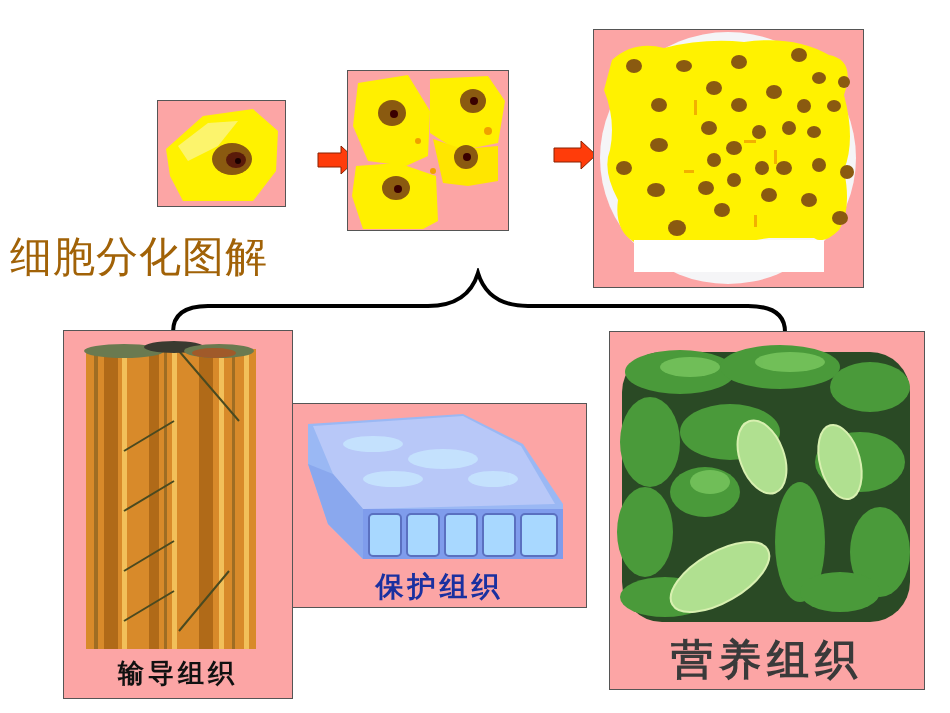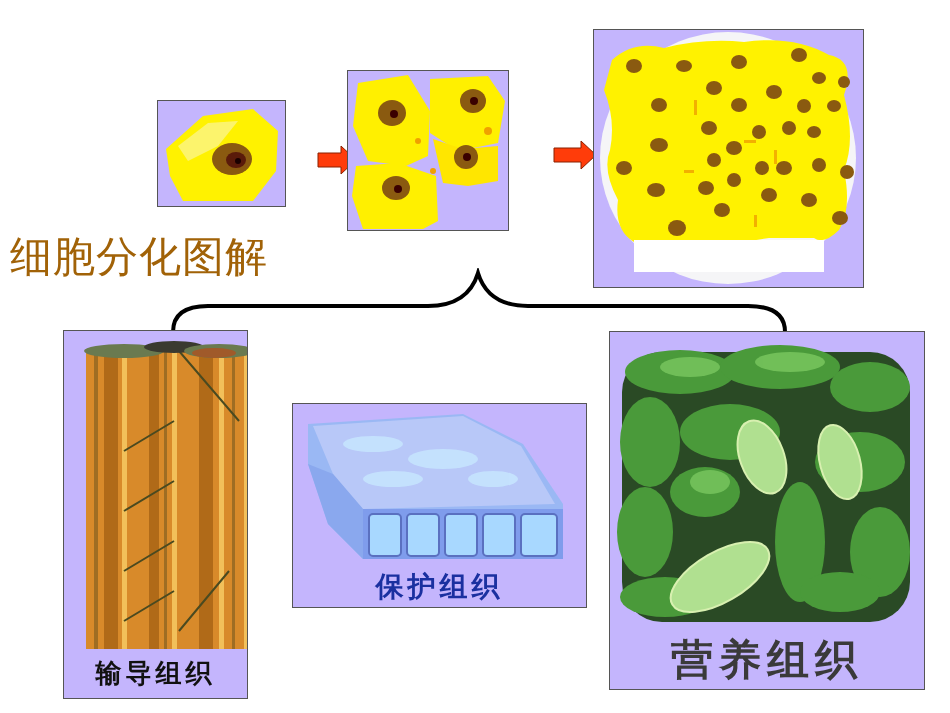--- a/index.html
+++ b/index.html
@@ -1,17 +1,17 @@
 <!DOCTYPE html>
 <html><head>
 <meta charset="utf-8">
 <style>
   html, body { margin:0; padding:0; }
   body { width:950px; height:713px; background:#ffffff; position:relative; overflow:hidden; font-family:"DejaVu Sans", sans-serif; }
-  .box { position:absolute; border:1.5px solid #555; background:#c4b5fd; box-sizing:border-box; overflow:hidden; }
+  .box { position:absolute; border:1.5px solid #555; background:#fca5a5; box-sizing:border-box; overflow:hidden; }
   .title { position:absolute; left:10px; top:229px; font-size:42px; color:#a16207; font-family:"DejaVu Sans", sans-serif; letter-spacing:1px; white-space:nowrap; }
   .arrow { position:absolute; }
   .caption { position:absolute; left:0; right:0; text-align:center; font-weight:bold; white-space:nowrap; }
   svg { display:block; }
 </style>
 </head>
 <body>
 
 <div class="title">细胞分化图解</div>
 
@@ -106,21 +106,21 @@
     </g>
   </svg>
 </div>
 
 <div style="position:absolute;left:168px;top:268px;">
   <svg width="622" height="66" viewBox="0 0 622 66">
     <path d="M5,64 Q5,38 40,38 L260,38 Q300,38 310,5 Q320,38 360,38 L580,38 Q617,38 617,64" fill="none" stroke="#000" stroke-width="4"></path>
   </svg>
 </div>
 
-<div class="box" style="left:63px;top:330px;width:185px;height:369px;">
+<div class="box" style="left:63px;top:330px;width:230px;height:369px;">
   <svg width="203" height="320" viewBox="0 0 203 320">
     <rect x="22" y="18" width="170" height="300" fill="#d88a2a"></rect>
     <g fill="#b06a18">
         <rect x="40" y="20" width="14" height="298"></rect>
         <rect x="85" y="20" width="10" height="298"></rect>
         <rect x="135" y="20" width="14" height="298"></rect>
       </g>
     <g fill="#f2c05a">
         <rect x="58" y="20" width="5" height="298"></rect>
         <rect x="108" y="20" width="5" height="298"></rect>

